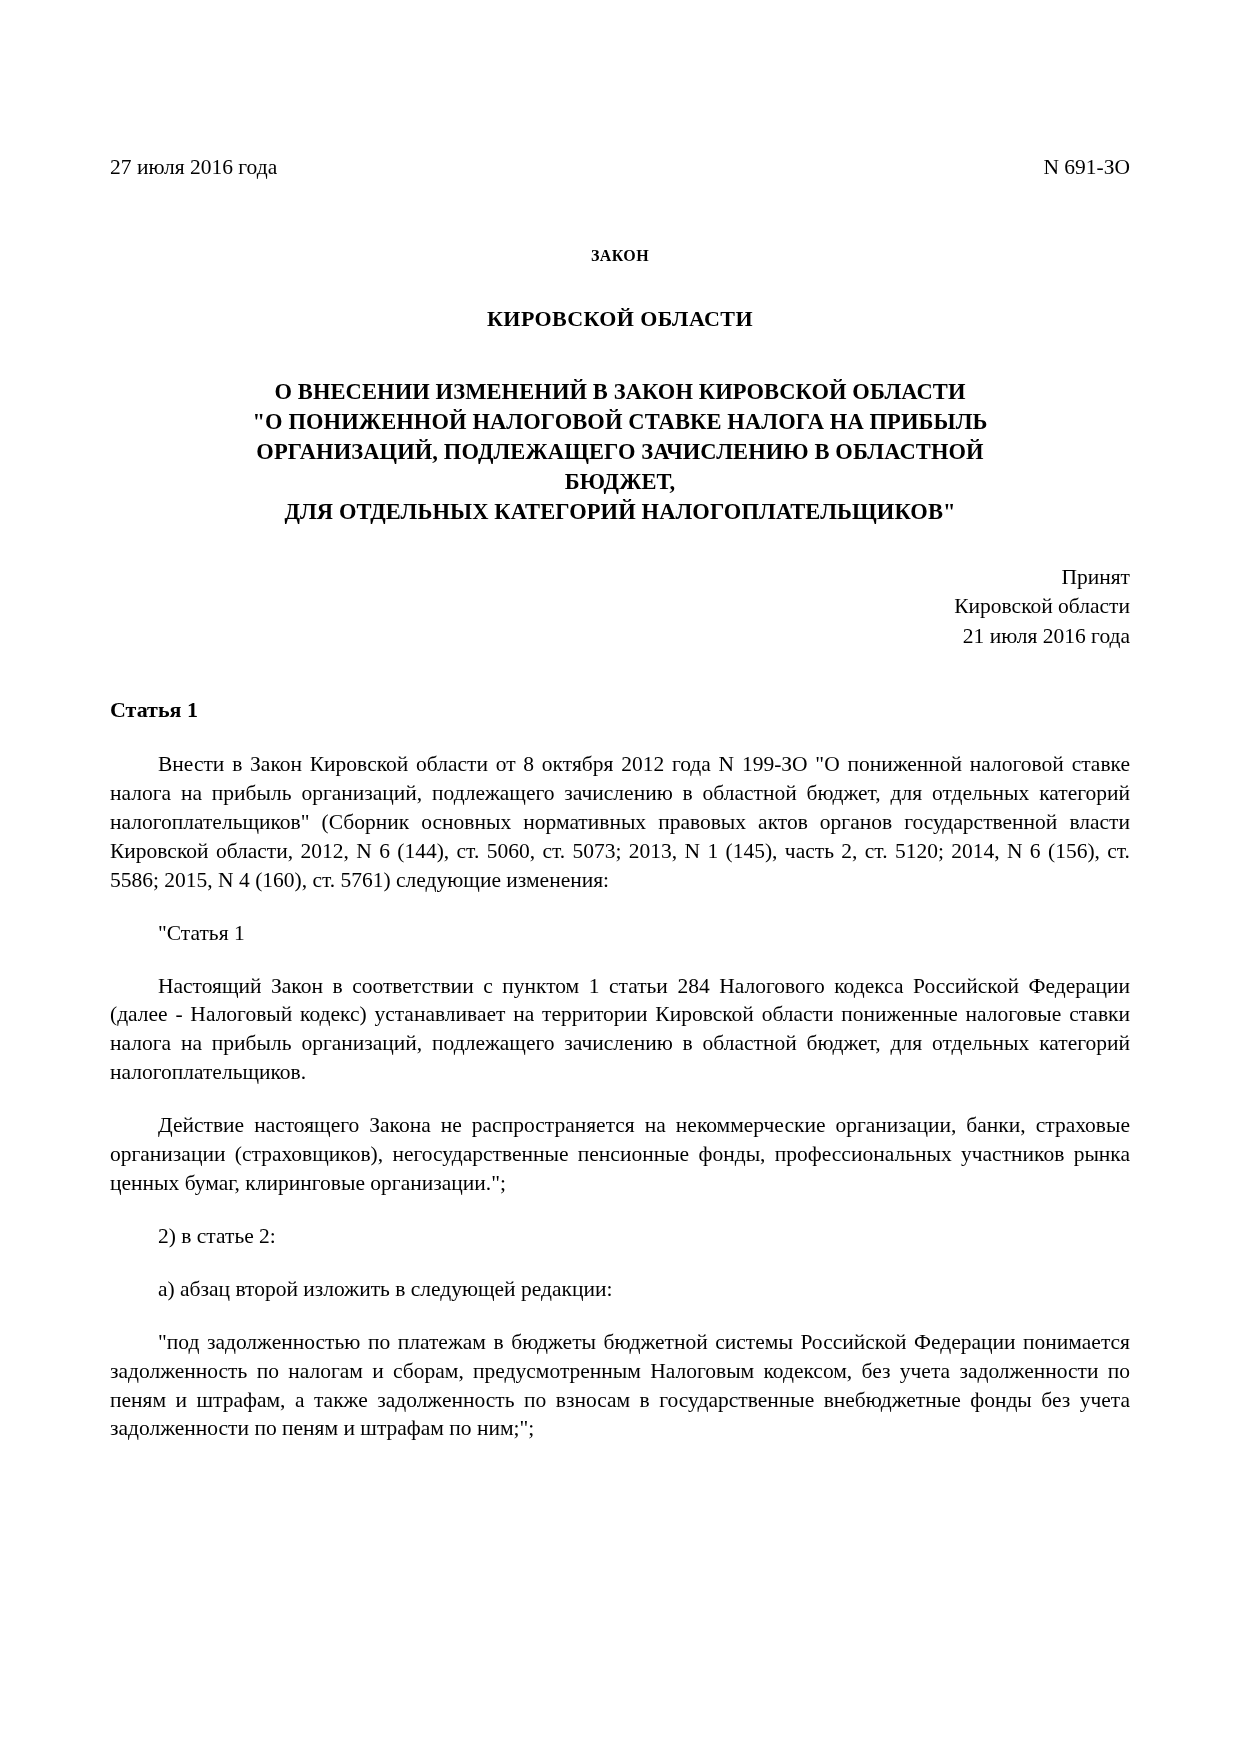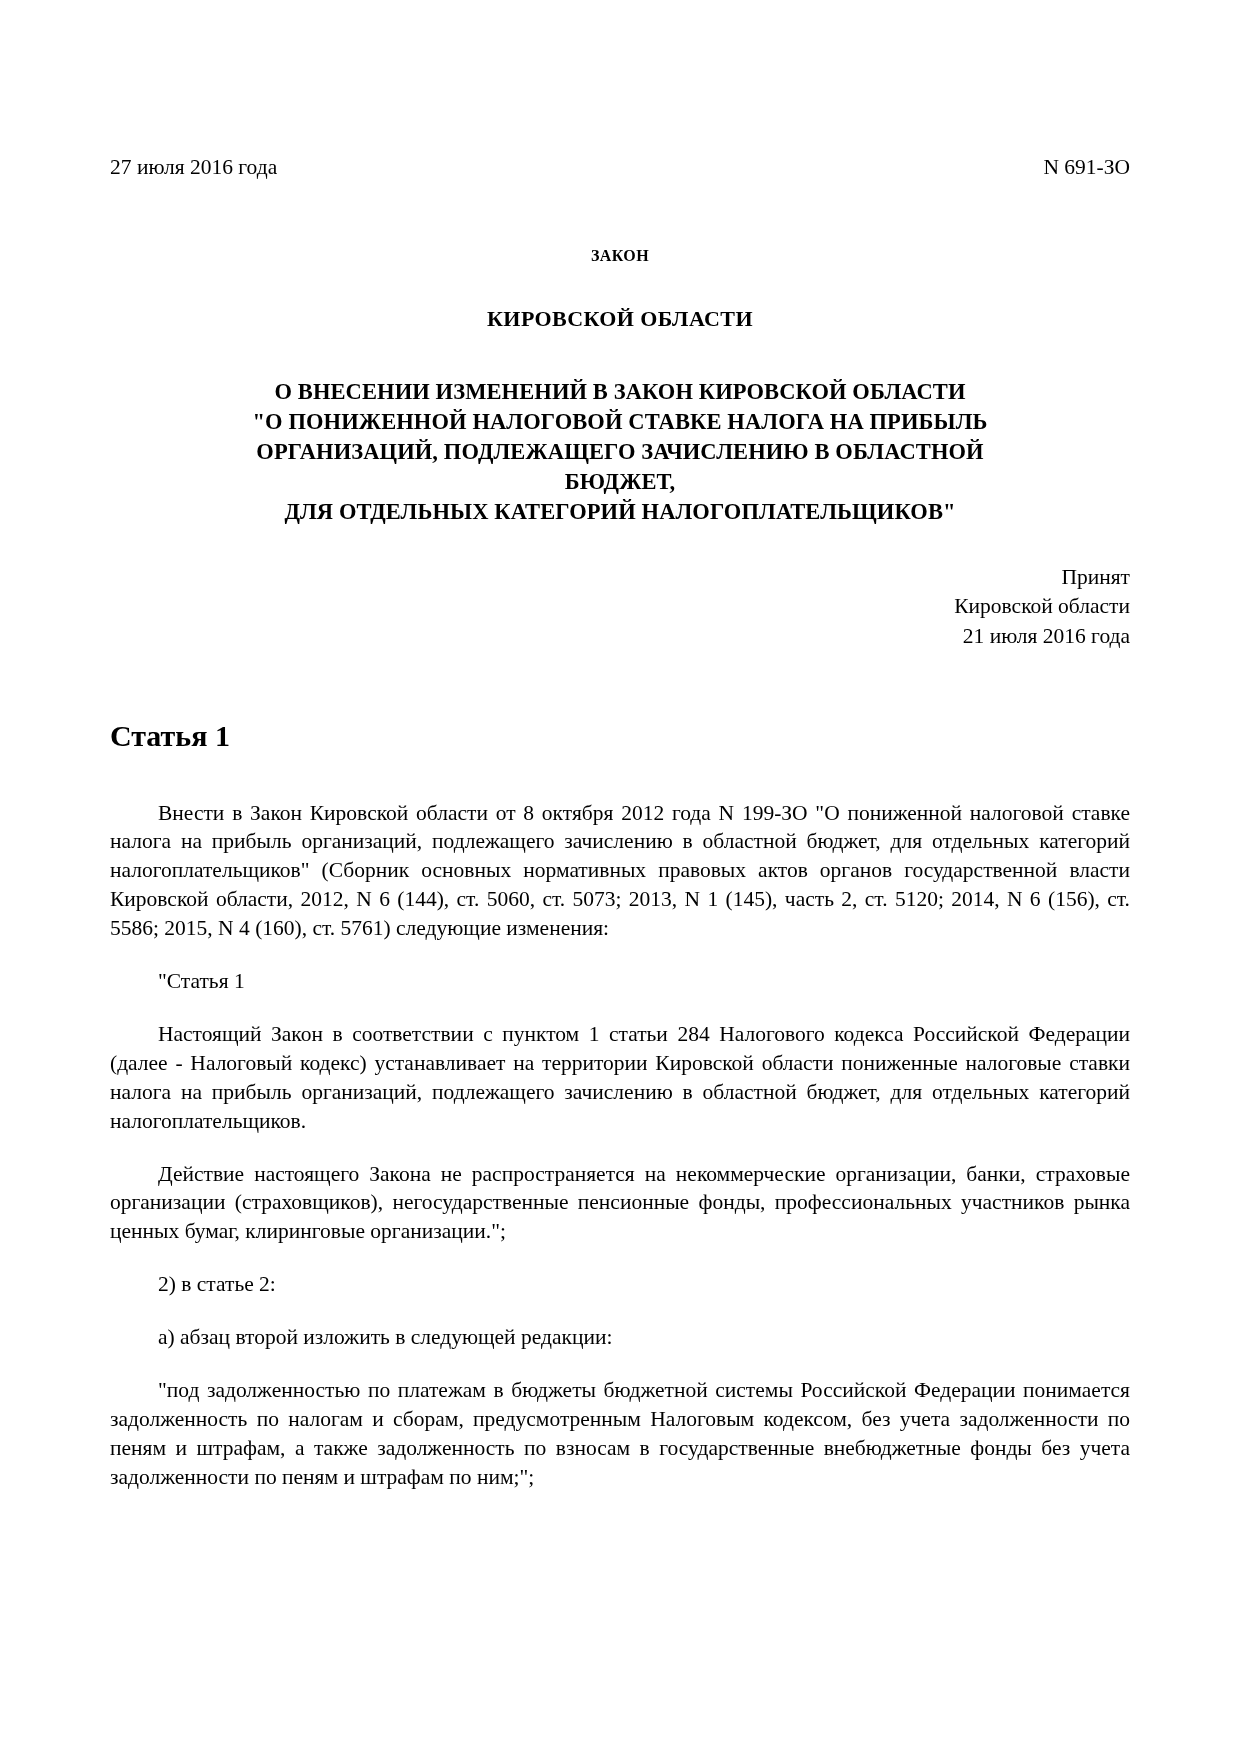--- a/index.html
+++ b/index.html
@@ -58,36 +58,36 @@
 
   .adoption {
     margin-top: 36px;
     text-align: right;
     font-size: 21.5px;
     line-height: 1.38;
   }
   .adoption .aline { display: block; }
 
   .article-heading {
-    margin-top: 64px;
+    margin-top: 44px;
     margin-bottom: 0;
     font-weight: bold;
-    font-size: 30px;
+    font-size: 22px;
     line-height: 1.3;
   }
 
   .body-p {
     margin: 24px 0 0 0;
     font-size: 21.5px;
     line-height: 1.345;
     text-align: justify;
     text-indent: 48px;
     hyphens: none;
   }
-  .body-p:first-of-type { margin-top: 44px; }
+  .body-p:first-of-type { margin-top: 26px; }
 </style>
 </head>
 <body>
 
 <div class="page">
 
   <div class="doc-header">
     <span class="date">27 июля 2016 года</span>
     <span class="number">N 691-ЗО</span>
   </div>

